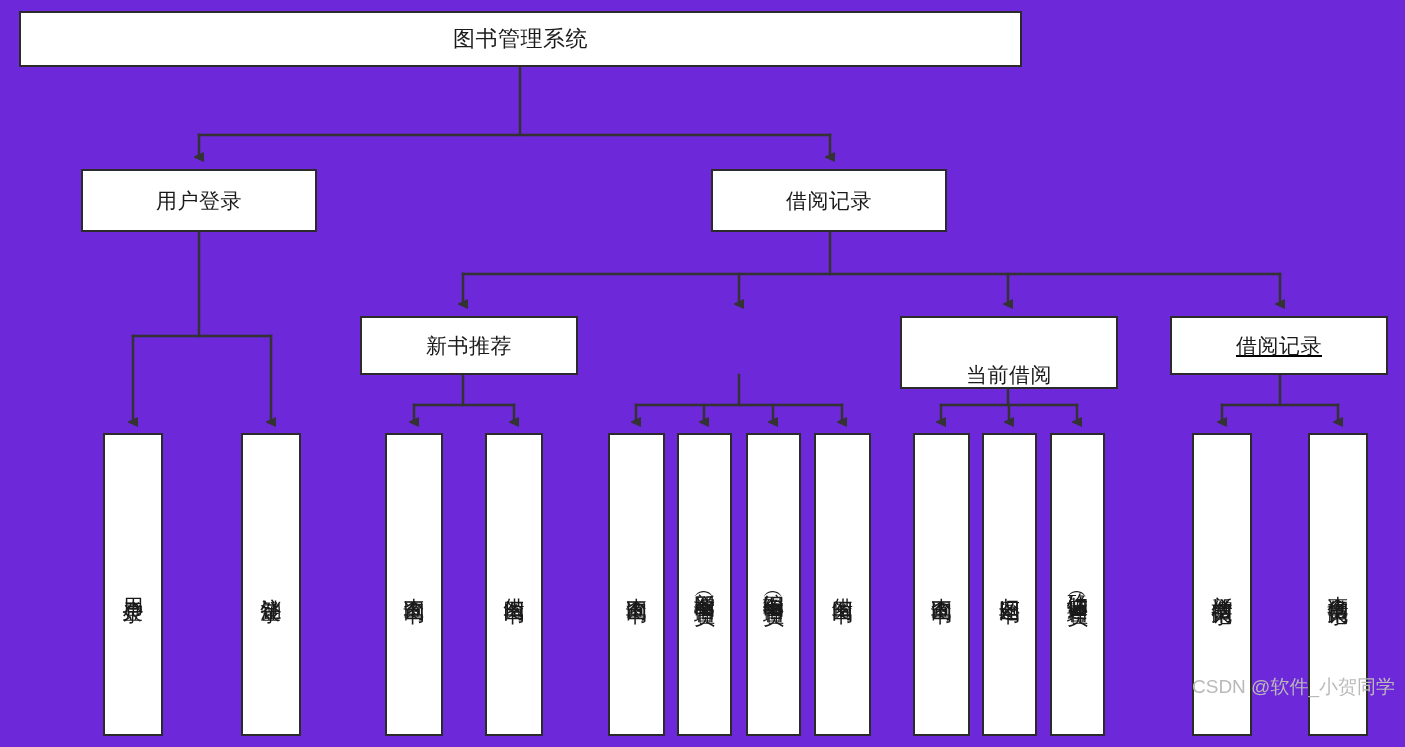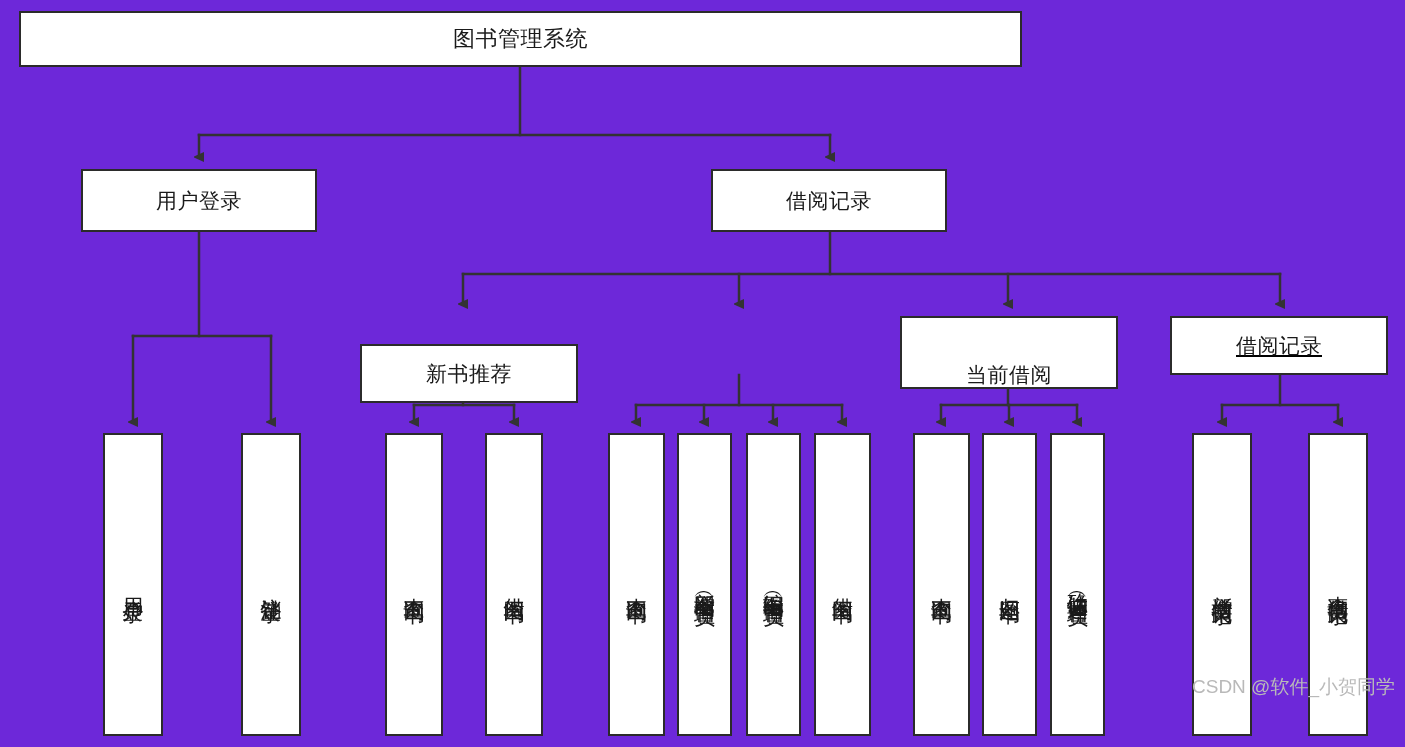--- a/index.html
+++ b/index.html
@@ -124,21 +124,21 @@
     <span class="node-label">图书管理系统</span>
   </div>
 
   <div class="node-box node-h" style="left:81px; top:169px; width:236px; height:63px;">
     <span class="node-label">用户登录</span>
   </div>
   <div class="node-box node-h" style="left:711px; top:169px; width:236px; height:63px;">
     <span class="node-label">借阅记录</span>
   </div>
 
-  <div class="node-box node-h" style="left:360px; top:316px; width:218px; height:59px;margin-top:28px;">
+  <div class="node-box node-h" style="left:360px; top:316px; width:218px; height:59px;">
     <span class="node-label">新书推荐</span>
   </div>
   <div class="node-box node-h" style="left:900px; top:316px; width:218px; height:73px;align-items:flex-end;">
     <span class="node-label">当前借阅</span>
   </div>
   <div class="node-box node-h" style="left:1170px; top:316px; width:218px; height:59px;text-decoration:underline;">
     <span class="node-label">借阅记录</span>
   </div>
 
   <div class="node-box node-v" style="left:103px; top:433px; width:60px; height:303px;">

